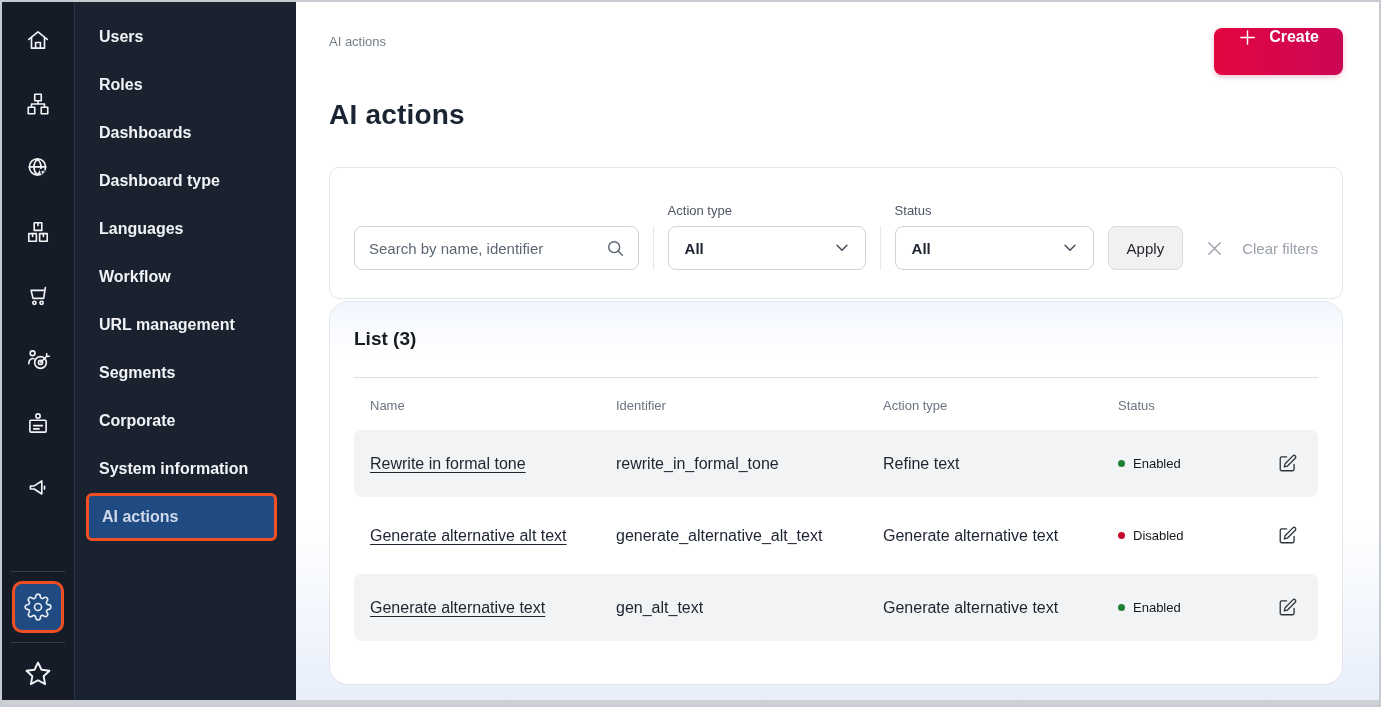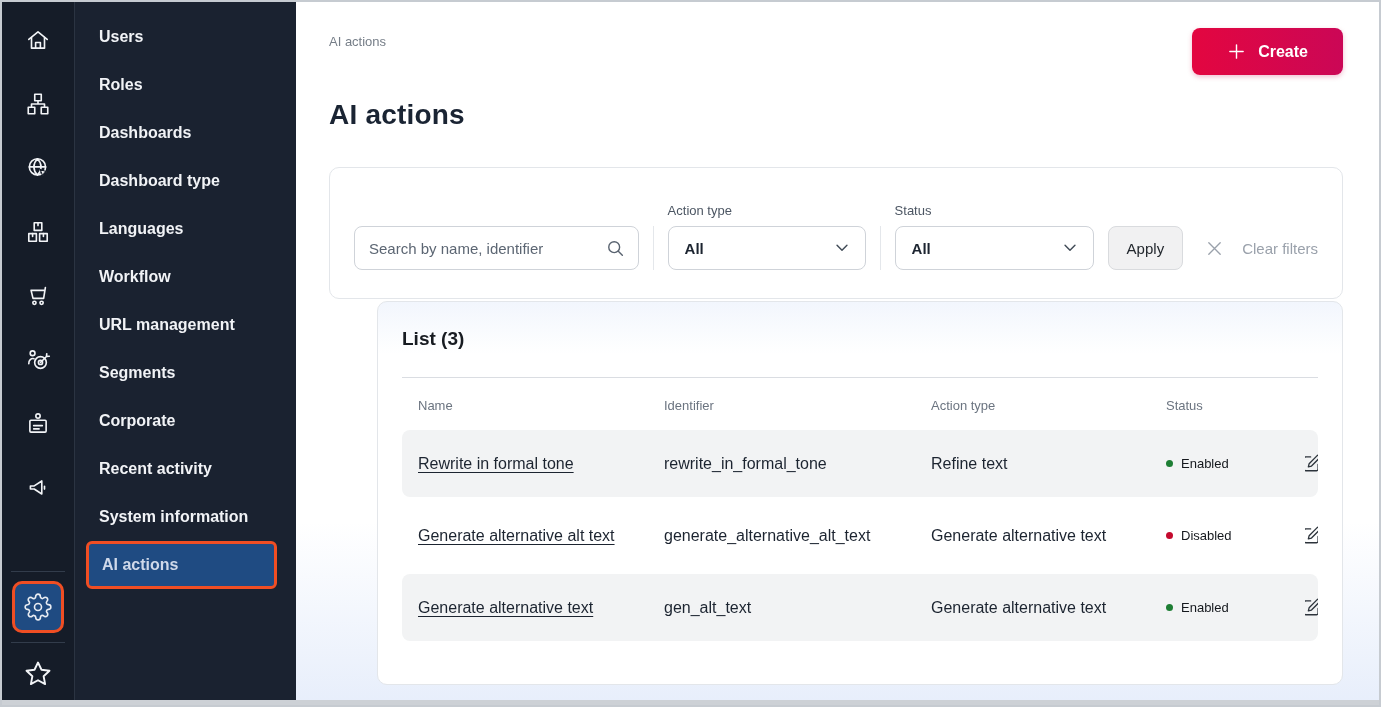--- a/index.html
+++ b/index.html
@@ -78,26 +78,26 @@
     flex: 1;
     background: linear-gradient(180deg, #ffffff 0%, #ffffff 74%, #e7eefb 100%);
     padding: 26px 36px 0 33px;
     display: flex; flex-direction: column;
     overflow: hidden;
   }
   .top-row { display: flex; align-items: flex-start; }
   .breadcrumb { margin-top: 6px; font-size: 13px; color: #757d87; }
   .top-spacer { flex: 1; }
   .create-btn {
-    height: 47px; padding: 0 35px;
+    height: 47px; padding: 0 24px;
     border: none; border-radius: 8px;
     background: linear-gradient(90deg, #e30640 0%, #cb0756 100%);
     color: #ffffff; font-size: 16px; font-weight: 600;
     font-family: "Liberation Sans", sans-serif;
-    display: flex; align-items: center; gap: 12px;
+    display: flex; align-items: flex-start; gap: 12px;
     cursor: pointer;
     box-shadow: 0 2px 5px rgba(200,0,70,.25);
   }
   .page-title {
     margin-top: 24px;
     font-size: 28px; font-weight: 700; color: #1a2433;
     letter-spacing: .2px;
   }
 
   
@@ -151,23 +151,22 @@
     color: #9aa1ab; font-size: 15px;
     cursor: pointer; white-space: nowrap;
   }
 
   
   .list-card {
     margin-top: 2px;
     height: 384px;
     background: linear-gradient(180deg, #f2f6fd 0%, #ffffff 52px);
     border: 1px solid #e3e6ea;
-    border-radius: 10px;
+    border-radius: 19px;
     padding: 26px 24px 0 24px;
-    margin-left: 48px;
   }
   .list-heading { font-size: 19px; font-weight: 700; color: #181c22; }
   .list-divider { height: 1px; background: #dadde2; margin-top: 27px; }
   .thead {
     display: grid;
     grid-template-columns: 262px 267px 235px 139px 1fr;
     padding: 20px 0 17px 0;
   }
   .thead .th { font-size: 13px; color: #6b7480; }
   .thead .th:first-child { padding-left: 16px; }
@@ -296,21 +295,20 @@
   <nav class="sidebar">
     <div class="side-item">Users</div>
     <div class="side-item">Roles</div>
     <div class="side-item">Dashboards</div>
     <div class="side-item">Dashboard type</div>
     <div class="side-item">Languages</div>
     <div class="side-item">Workflow</div>
     <div class="side-item">URL management</div>
     <div class="side-item">Segments</div>
     <div class="side-item">Corporate</div>
-    <div class="side-item">Recent activity</div>
     <div class="side-item">System information</div>
     <div class="side-item selected">AI actions</div>
   </nav>
 
   <main class="main">
 
     <div class="top-row">
       <span class="breadcrumb">AI actions</span>
       <span class="top-spacer"></span>
       <button class="create-btn">

